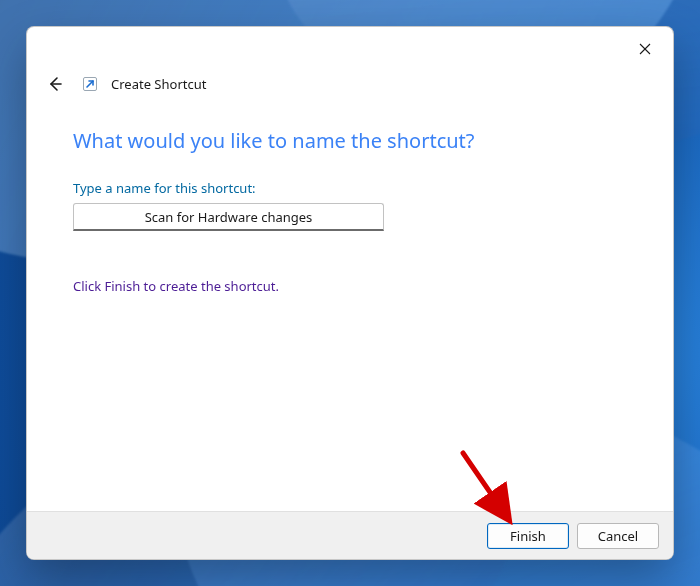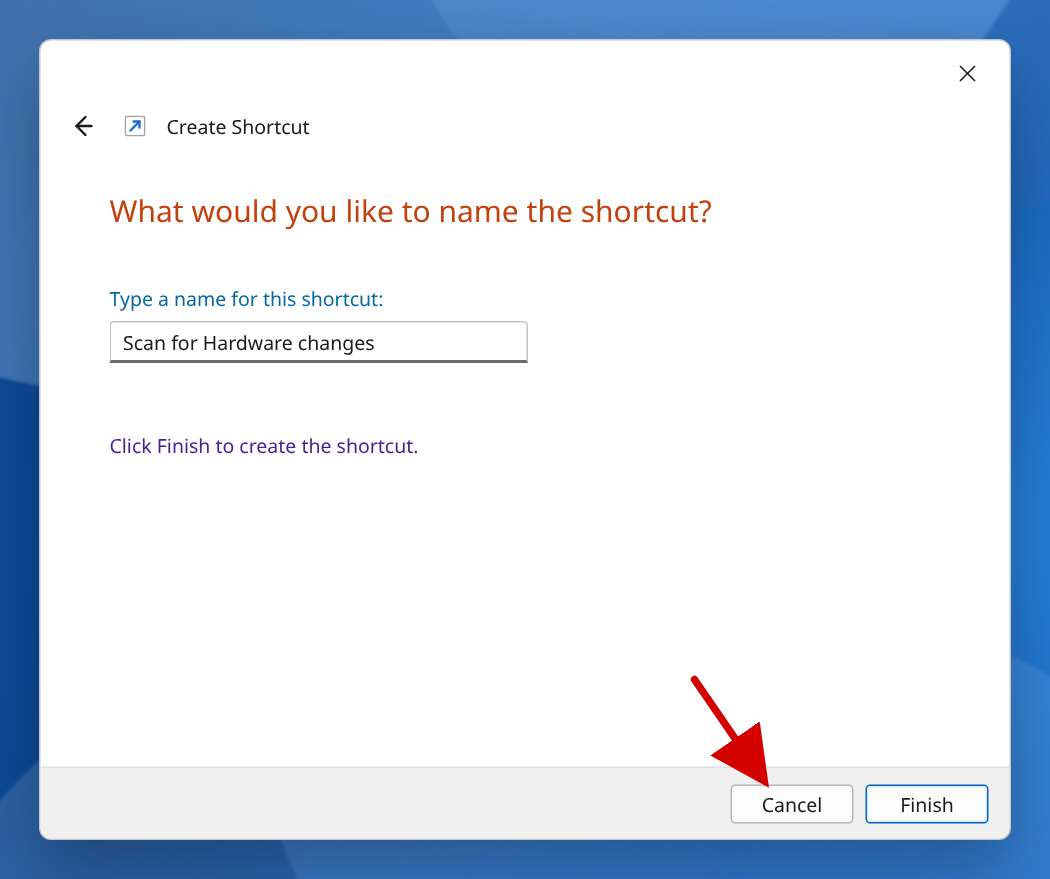--- a/index.html
+++ b/index.html
@@ -87,40 +87,41 @@
       color: #1a1a1a;
     }
 
     .content {
       flex: 1;
       padding: 28px 46px 10px 46px;
     }
     .heading {
       font-size: 20px;
       font-weight: 400;
-      color: #c2410c;
-      margin-bottom: 36px;
+      color: #3b82f6;
+      margin-bottom: 25px;
     }
     .field-label {
       font-size: 13px;
       color: #0369a1;
       margin-bottom: 6px;
     }
     .text-input {
-      width: 279px;
+      width: 311px;
       height: 28px;
       padding: 3px 8px;
       font-family: inherit;
       font-size: 13px;
       color: #1a1a1a;
       background: #ffffff;
       border: 1px solid #c2c2c2;
       border-bottom: 2px solid #6b6b6b;
       border-radius: 3px 3px 0 0;
       outline: none;
+      text-align: center;
     }
     .helper-text {
       margin-top: 46px;
       font-size: 13px;
       color: #4c1d95;
     }
 
     .footer {
       height: 48px;
       background: #f0f0f0;
@@ -197,22 +198,22 @@
   <div class="content">
     <h1 class="heading">What would you like to name the shortcut?</h1>
 
     <div class="field-label">Type a name for this shortcut:</div>
     <input type="text" class="text-input" value="Scan for Hardware changes" style="">
 
     <div class="helper-text">Click Finish to create the shortcut.</div>
   </div>
 
   <div class="footer">
+    <button class="btn primary">Finish</button>
     <button class="btn">Cancel</button>
-    <button class="btn primary">Finish</button>
   </div>
 
 </div>
 
 <svg class="arrow-annotation" viewBox="0 0 70 90">
   <defs>
     <marker id="arrowhead" markerWidth="8" markerHeight="8" refX="6" refY="4" orient="auto">
       <polygon points="0 0, 8 4, 0 8" fill="#d40000"></polygon>
     </marker>
   </defs>

